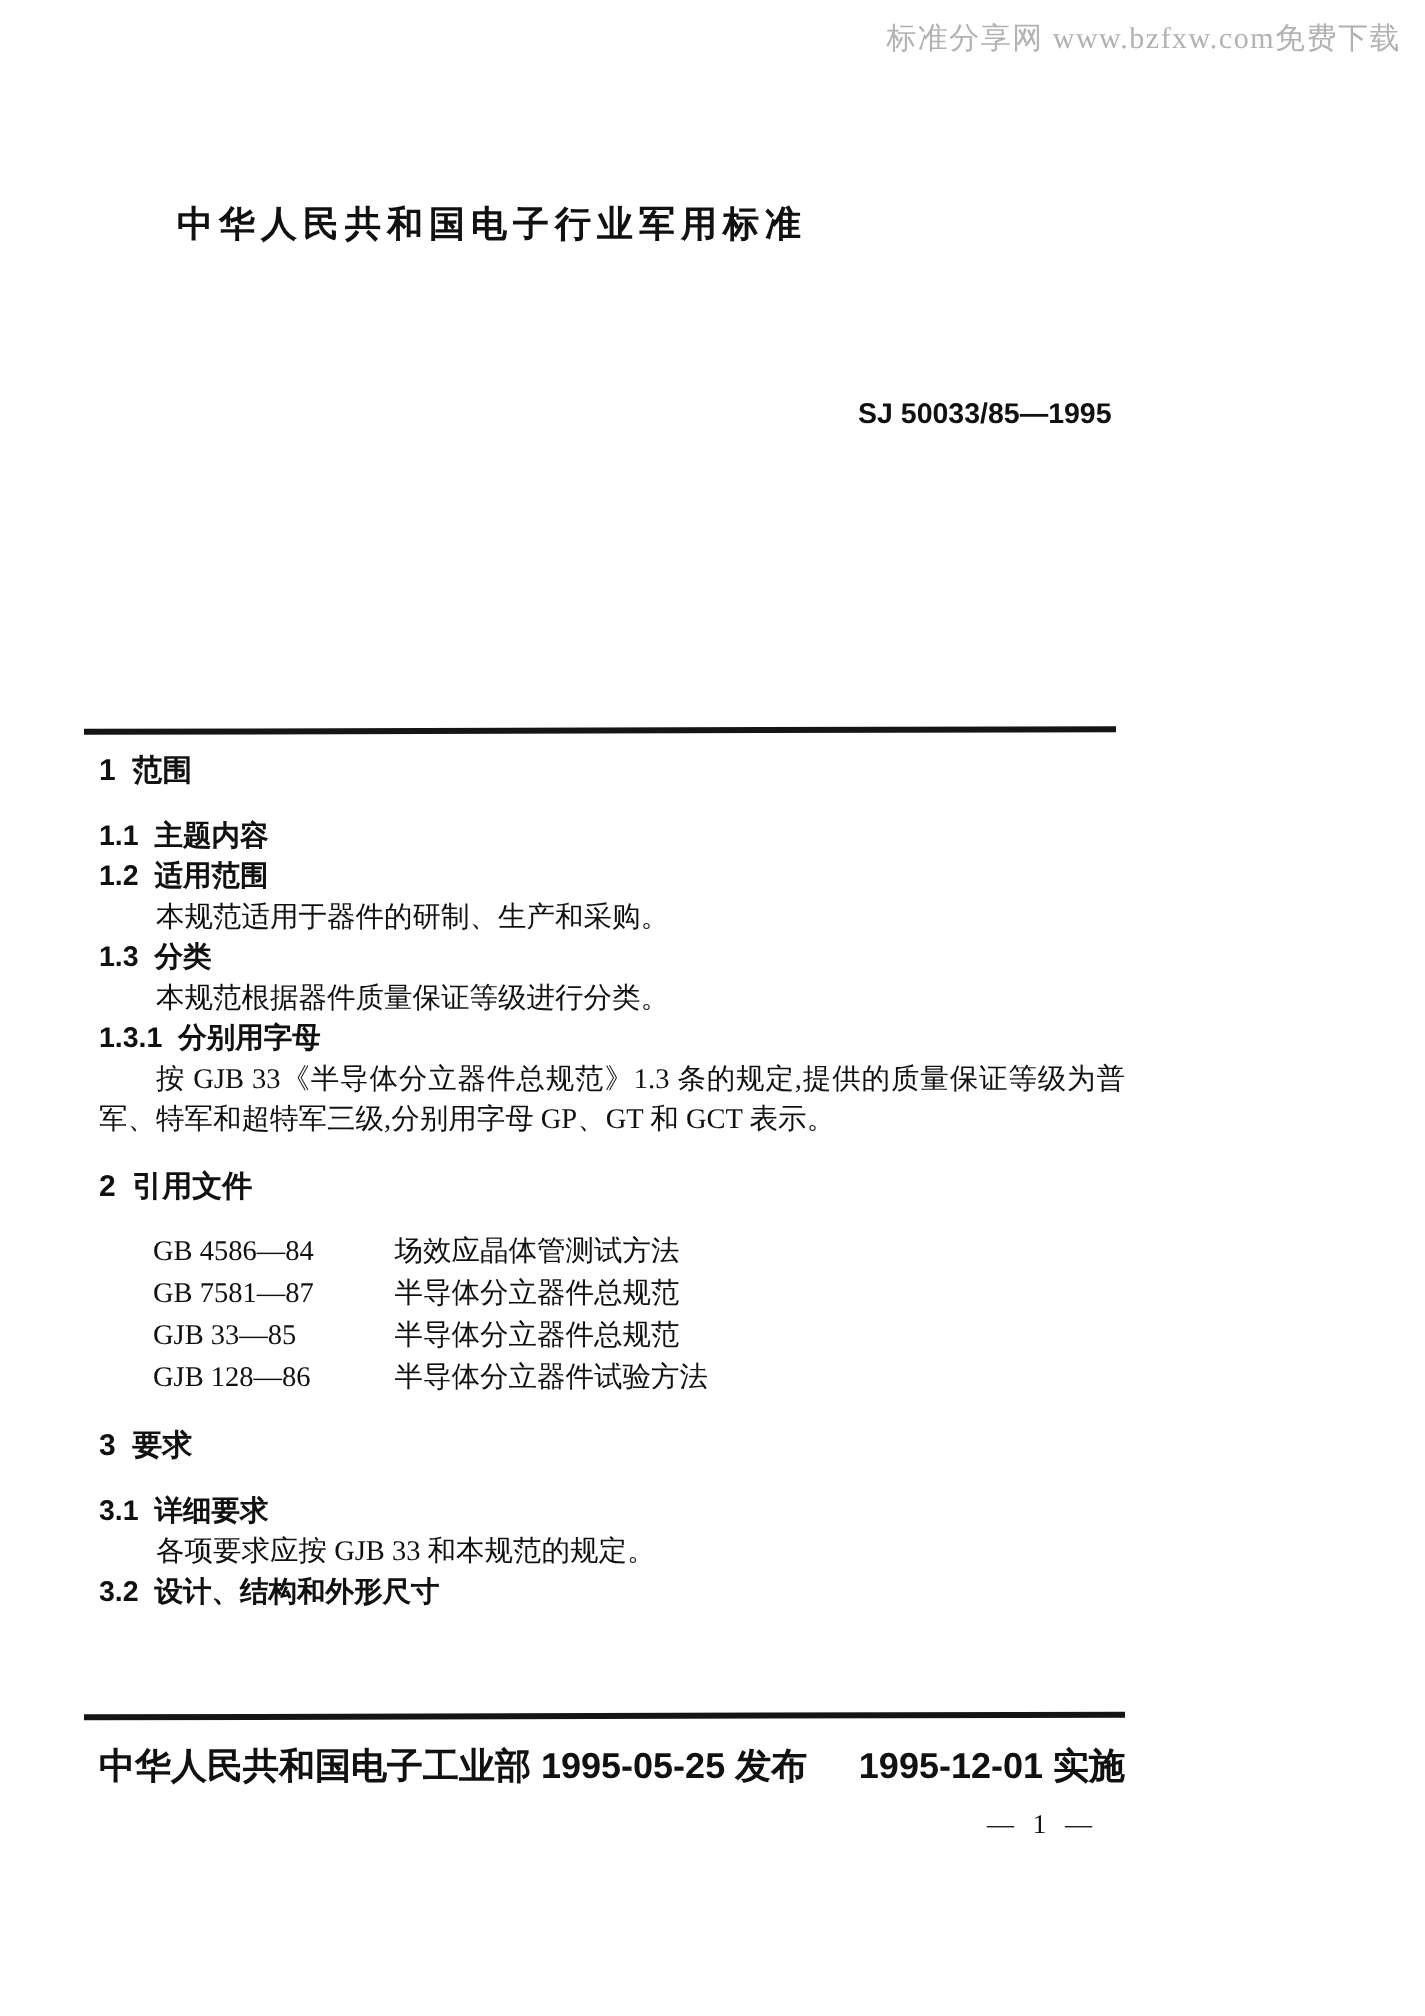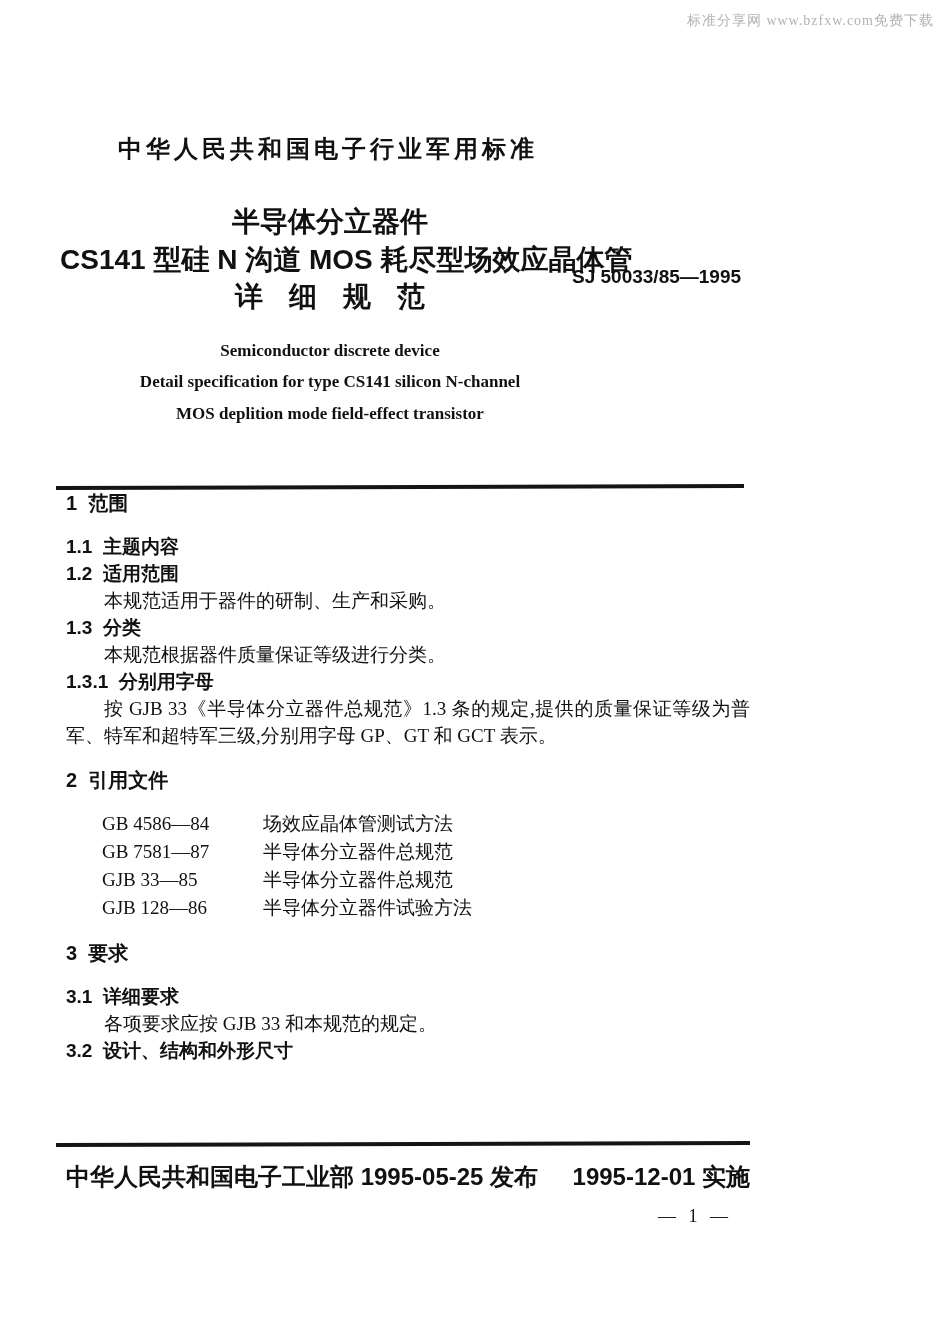--- a/index.html
+++ b/index.html
@@ -14,21 +14,21 @@
     margin: 0 auto;
     background: #ffffff;
     color: #111111;
     overflow: hidden;
     font-family: "Liberation Serif", "DejaVu Serif", serif;
   }
   .watermark {
     position: absolute;
     top: 12px;
     right: 16px;
-    font-size: 14px;
+    font-size: 20px;
     letter-spacing: 1px;
     color: #b2b2b2;
     font-family: "Liberation Serif", serif;
     white-space: nowrap;
   }
   .standard-class {
     position: absolute;
     top: 133px;
     left: 118px;
     font-family: "Liberation Sans", "DejaVu Sans", sans-serif;
@@ -64,21 +64,21 @@
   }
   .rule {
     position: absolute;
     height: 4px;
     background: #151515;
   }
   .rule-top { top: 485px; left: 56px; width: 688px; transform: rotate(-0.15deg); }
   .rule-bottom { top: 1142px; left: 56px; width: 694px; transform: rotate(-0.15deg); }
   .body-text {
     position: absolute;
-    top: 472px;
+    top: 483px;
     left: 66px;
     width: 684px;
     font-size: 19px;
     line-height: 27px;
   }
   .h1 {
     font-family: "Liberation Sans", "DejaVu Sans", sans-serif;
     font-weight: bold;
     font-size: 20px;
     line-height: 27px;
@@ -132,28 +132,20 @@
 </style>
 </head>
 <body>
 
 <div class="page">
 
   <div class="watermark">标准分享网  www.bzfxw.com免费下载</div>
 
   <div class="standard-class">中华人民共和国电子行业军用标准</div>
 
-  <div class="title-block">
-    <div class="title-cn-1">半导体分立器件</div>
-    <div class="title-cn-2">CS141 型硅 N 沟道 MOS 耗尽型场效应晶体管</div>
-    <div class="title-cn-3">详细规范</div>
-    <div class="title-en title-en-1">Semiconductor discrete device</div>
-    <div class="title-en title-en-2">Detail specification for type CS141 silicon N-channel</div>
-    <div class="title-en title-en-3">MOS deplition mode field-effect transistor</div>
-  </div>
 
   <div class="standard-number">SJ 50033/85—1995</div>
 
   <div class="rule rule-top"></div>
 
   <div class="body-text">
     <div class="h1">1  范围</div>
     <div class="h2">1.1  主题内容</div>
     <div class="h2">1.2  适用范围</div>
     <p class="para">本规范适用于器件的研制、生产和采购。</p>

